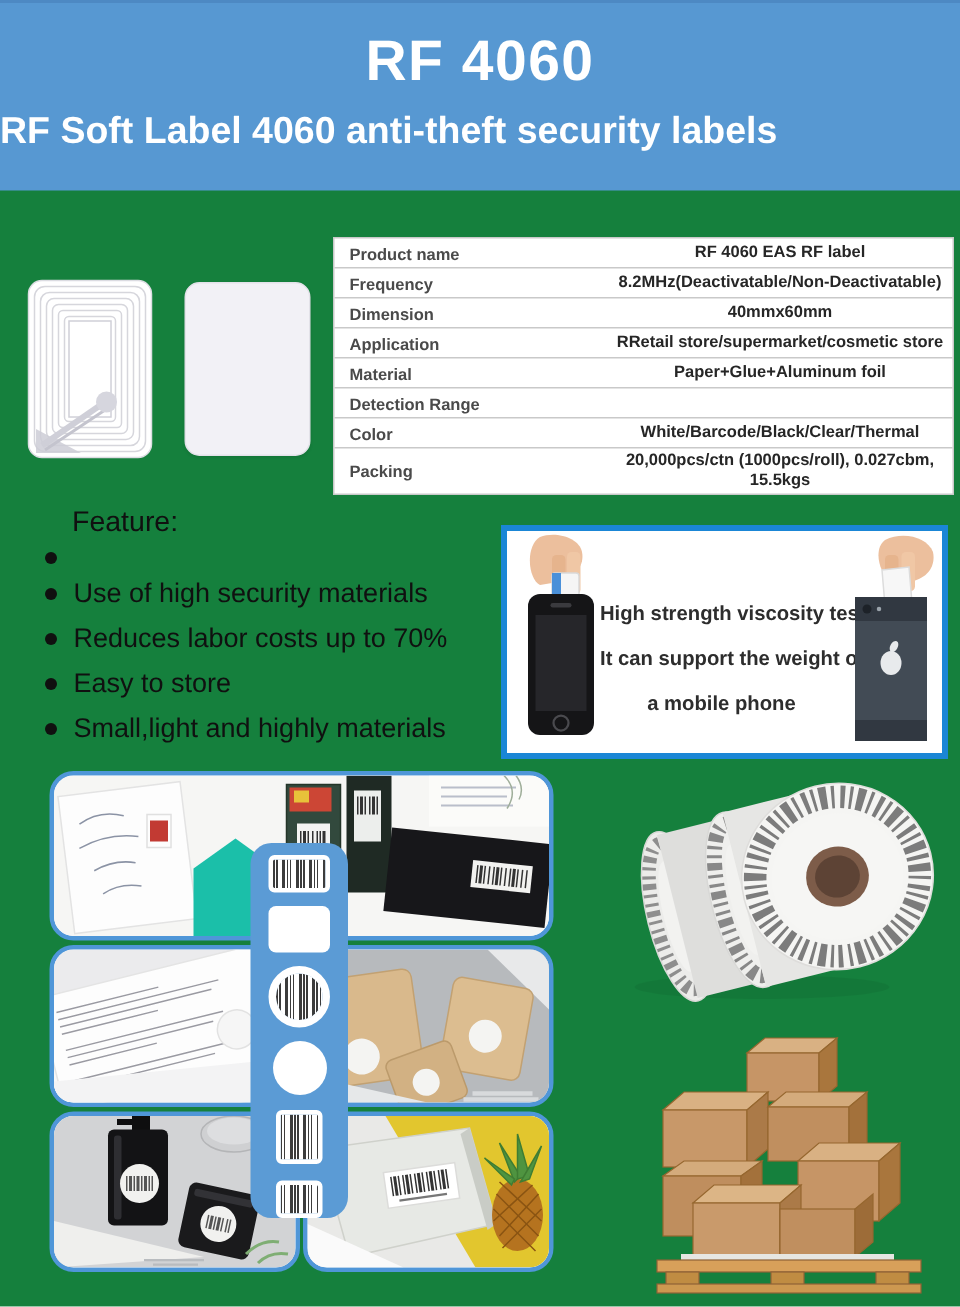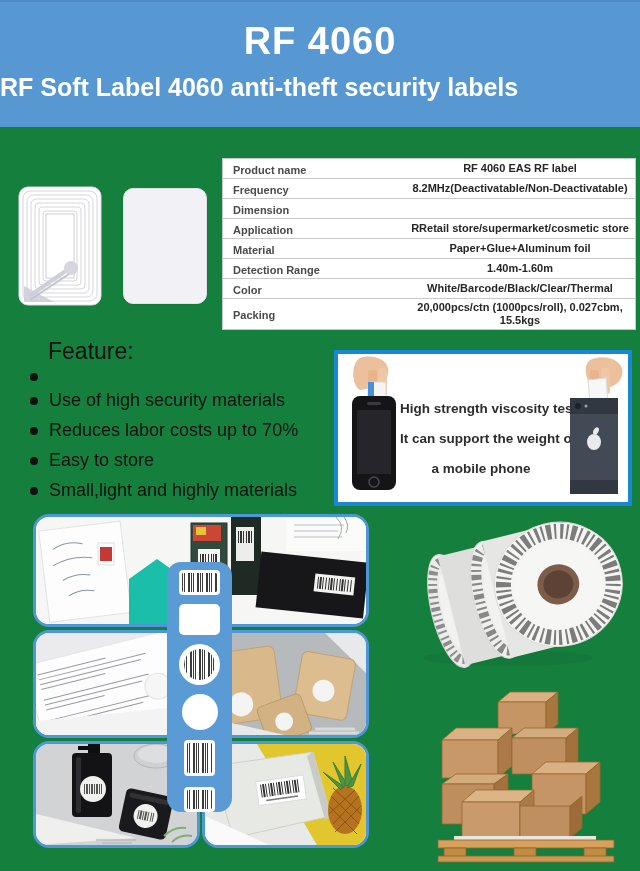--- a/index.html
+++ b/index.html
@@ -18,21 +18,21 @@
 
   
   .spec-table{position:absolute;left:222px;top:158px;width:414px;border:1px solid #c9c9c9;background:#fff;box-sizing:border-box;}
   .trow{display:flex;border-bottom:1px solid #c9c9c9;align-items:center;min-height:19px;}
   .trow:last-child{border-bottom:none;}
   .tlabel{width:182px;padding:4px 4px 2px 10px;font-size:11px;font-weight:bold;color:#4a4a4a;box-sizing:border-box;}
   .tvalue{flex:1;padding:2px 6px;font-size:11px;font-weight:bold;color:#262626;line-height:13px;text-align:center;}
 
   
   .features{position:absolute;left:28px;top:338px;width:305px;}
-  .f-head{font-size:23px;color:#101010;margin:0 0 8px 20px;}
+  .f-head{font-size:19px;color:#101010;margin:0 0 8px 20px;}
   .f-list{list-style:none;margin:0;padding:0;}
   .f-list li{display:flex;align-items:center;font-size:18px;color:#101010;margin-bottom:9px;}
   .bullet{width:8px;height:8px;border-radius:50%;background:#101010;margin:0 11px 0 2px;flex:none;}
 
   
   .vbox{position:absolute;left:334px;top:350px;width:298px;height:156px;border:4px solid #1a86d6;background:#fff;box-sizing:border-box;}
   .vbox svg{position:absolute;top:2px;}
   .v-left{left:4px;}
   .v-right{right:2px;}
   .v-text{position:absolute;left:62px;right:66px;top:40px;text-align:center;font-size:13.5px;font-weight:bold;color:#2d2d2d;}
@@ -92,32 +92,32 @@
     <div class="trow">
       <div class="tlabel">Product name</div>
       <div class="tvalue">RF 4060 EAS RF label</div>
     </div>
     <div class="trow">
       <div class="tlabel">Frequency</div>
       <div class="tvalue">8.2MHz(Deactivatable/Non-Deactivatable)</div>
     </div>
     <div class="trow">
       <div class="tlabel">Dimension</div>
+      <div class="tvalue">40mmx60mm</div>
     </div>
     <div class="trow">
       <div class="tlabel">Application</div>
       <div class="tvalue">RRetail store/supermarket/cosmetic store</div>
     </div>
     <div class="trow">
       <div class="tlabel">Material</div>
       <div class="tvalue">Paper+Glue+Aluminum foil</div>
     </div>
     <div class="trow">
       <div class="tlabel">Detection Range</div>
-      <div class="tvalue">1.40m-1.60m</div>
     </div>
     <div class="trow">
       <div class="tlabel">Color</div>
       <div class="tvalue">White/Barcode/Black/Clear/Thermal</div>
     </div>
     <div class="trow">
       <div class="tlabel">Packing</div>
       <div class="tvalue">20,000pcs/ctn (1000pcs/roll), 0.027cbm, 15.5kgs</div>
     </div>
   </div>

